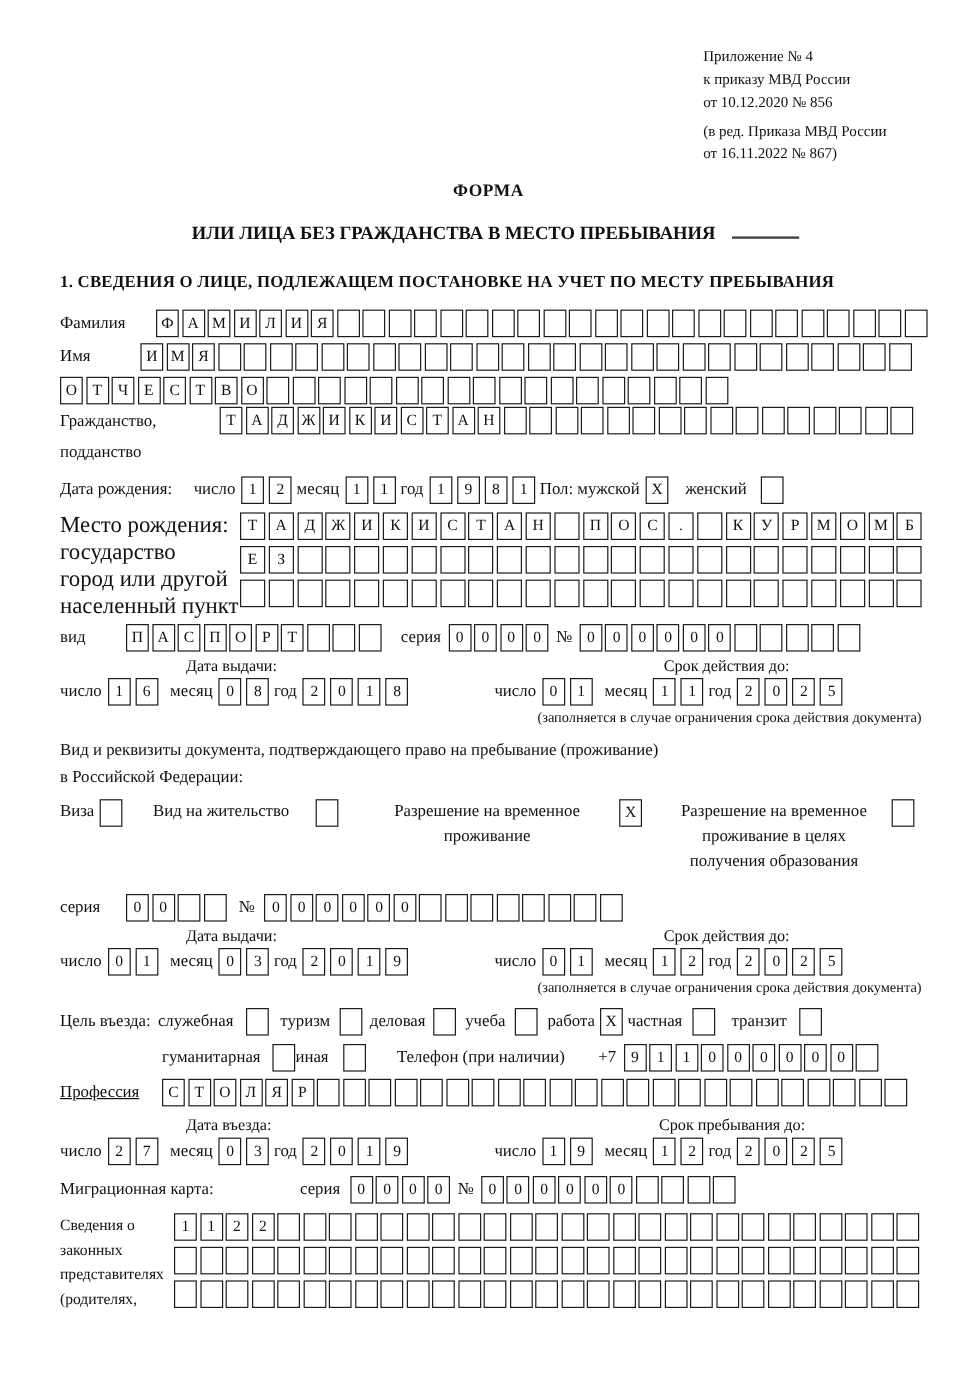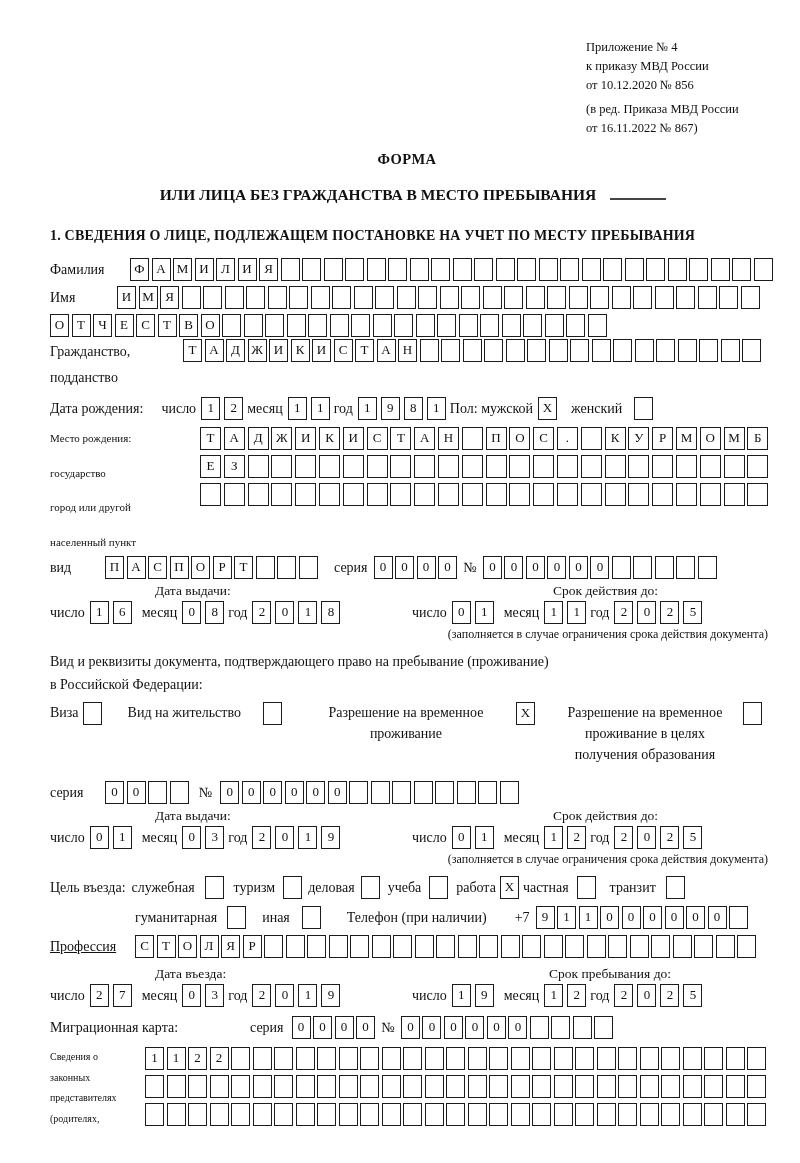--- a/index.html
+++ b/index.html
@@ -249,21 +249,21 @@
     <span class="cells cb" style="margin-left:5px;">
         <span class="cell">X</span>
       </span>
     <span class="lbl" style="margin-left:14px;">женский</span>
     <span class="cells cb" style="margin-left:12px;">
         <span class="cell"></span>
       </span>
   </div>
 
   <div class="row" style="margin-top:7px;">
-    <span class="stack w150" style="line-height:22.5px;font-size:11px;gap:12px;">
+    <span class="stack w150" style="line-height:22.5px;font-size:19px;">
       <span>Место рождения:</span>
       <span>государство</span>
       <span>город или другой</span>
       <span>населенный пункт</span>
     </span>
     <span class="stack">
       <span class="cells wide">
           <span class="cell">Т</span>
           <span class="cell">А</span>
           <span class="cell">Д</span>
@@ -571,21 +571,21 @@
     <span class="lbl" style="margin-left:14px;text-align:center;">транзит</span>
     <span class="cells cb" style="margin-left:10px;">
         <span class="cell"></span>
       </span>
   </div>
   <div class="row ctr" style="margin-top:7px;padding-left:85px;">
     <span class="lbl">гуманитарная</span>
     <span class="cells cb" style="margin-left:10px;">
         <span class="cell"></span>
       </span>
-    <span class="lbl" style="margin-left:16px;text-align:center;">иная</span>
+    <span class="lbl" style="text-align:center;">иная</span>
     <span class="cells cb" style="margin-left:12px;">
         <span class="cell"></span>
       </span>
     <span class="lbl" style="margin-left:26px;">Телефон (при наличии)</span>
     <span class="lbl" style="margin-left:28px;margin-right:6px;">+7</span>
     <span class="cells">
         <span class="cell">9</span>
         <span class="cell">1</span>
         <span class="cell">1</span>
         <span class="cell">0</span>
@@ -706,21 +706,21 @@
         <span class="cell">0</span>
         <span class="cell">0</span>
         <span class="cell"></span>
         <span class="cell"></span>
         <span class="cell"></span>
         <span class="cell"></span>
       </span>
   </div>
 
   <div class="row" style="margin-top:8px;">
-    <span class="stack w95" style="line-height:20.5px;font-size:10px;">
+    <span class="stack w95" style="line-height:20.5px;font-size:13px;">
       <span>Сведения о</span>
       <span>законных</span>
       <span>представителях</span>
       <span>(родителях,</span>
 
     </span>
     <span class="stack">
       <span class="cells">
           <span class="cell">1</span>
           <span class="cell">1</span>

